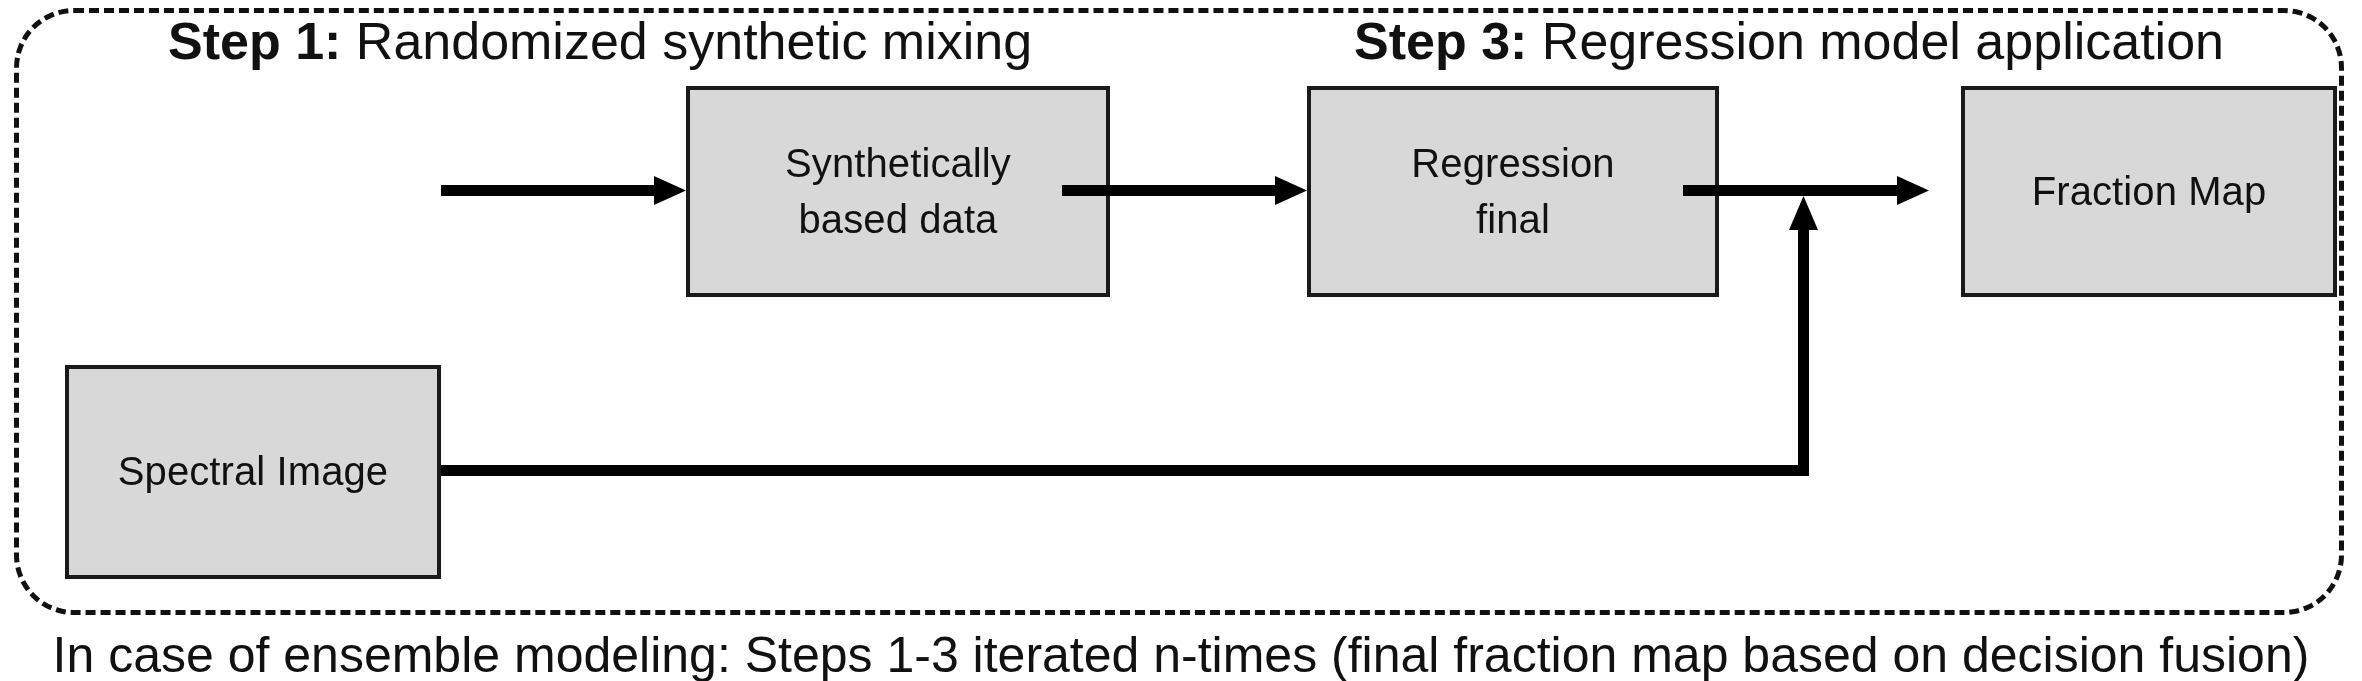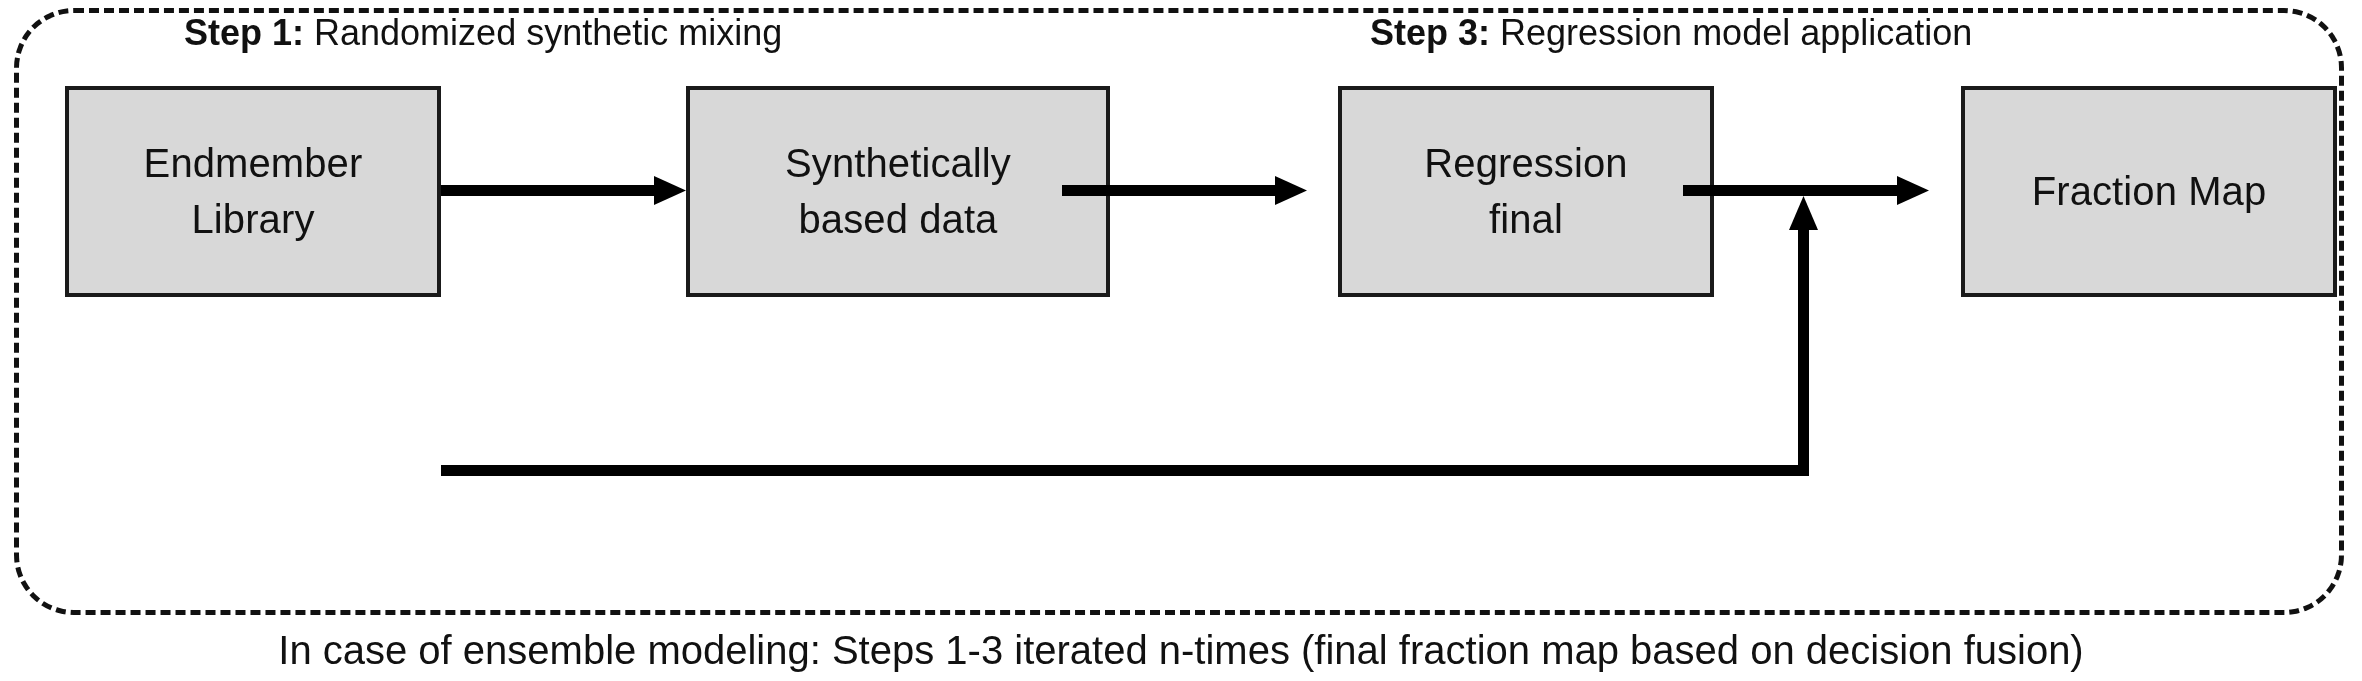--- a/index.html
+++ b/index.html
@@ -42,46 +42,45 @@
     text-align: center;
     font-size: 40px;
     line-height: 1.38;
     color: #111111;
     font-weight: 400;
     letter-spacing: 0.1px;
   }
   .pbox .label { display: block; padding: 0 8px; }
   #box-endmember   { left: 65px;   top: 86px;  width: 376px; height: 211px; }
   #box-synth       { left: 686px;  top: 86px;  width: 424px; height: 211px; }
-  #box-regression  { left: 1338px; top: 86px;  width: 376px; height: 211px; }
+  #box-regression  { left: 1307px; top: 86px;  width: 412px; height: 211px; }
   #box-fraction    { left: 1929px; top: 86px;  width: 376px; height: 211px; margin-left: 32px; }
   #box-spectral    { left: 65px;   top: 365px; width: 376px; height: 214px; }
 
   
   .step-label {
     position: absolute;
-    font-size: 36px;
+    font-size: 52px;
     line-height: 1;
     white-space: nowrap;
     color: #111111;
-    margin-left: 16px;
   }
   .step-label b { font-weight: 700; }
   #step1-label { left: 168px;  top: 15px; }
   #step3-label { left: 1354px; top: 15px; }
   #step2-label { left: 825px;  top: 325px; }
 
   
   #bottom-caption {
     position: absolute;
     left: 0;
     top: 630px;
     width: 2362px;
     text-align: center;
-    font-size: 40px;
+    font-size: 50px;
     line-height: 1;
     white-space: nowrap;
     color: #111111;
   }
 
   
   #connectors {
     position: absolute;
     left: 0;
     top: 0;
@@ -95,36 +94,36 @@
 
 <div id="canvas">
 
   <div class="dashed-container"></div>
 
   <div class="step-label" id="step1-label"><b>Step 1:</b><span> Randomized synthetic mixing</span></div>
 
   <div class="step-label" id="step3-label"><b>Step 3:</b><span> Regression model application</span></div>
 
 
-  <div class="pbox" id="box-endmember">
-    <span class="label"><span>Endmember</span><br><span>Library</span></span>
-  </div>
 
   <div class="pbox" id="box-synth">
     <span class="label"><span>Synthetically</span><br><span>based data</span></span>
   </div>
 
   <div class="pbox" id="box-regression">
     <span class="label"><span>Regression</span><br><span>final</span></span>
   </div>
 
   <div class="pbox" id="box-fraction">
     <span class="label">Fraction Map</span>
   </div>
 
+  <div class="pbox" id="box-spectral">
+    <span class="label">Spectral Image</span>
+  </div>
 
   <svg id="connectors" viewBox="0 0 2362 681">
 
     <g>
       <rect x="441" y="185" width="217" height="11" fill="#000000"></rect>
       <polygon points="654,176 686,190.5 654,205" fill="#000000"></polygon>
     </g>
 
     <g>
       <rect x="1062" y="185" width="217" height="11" fill="#000000"></rect>

